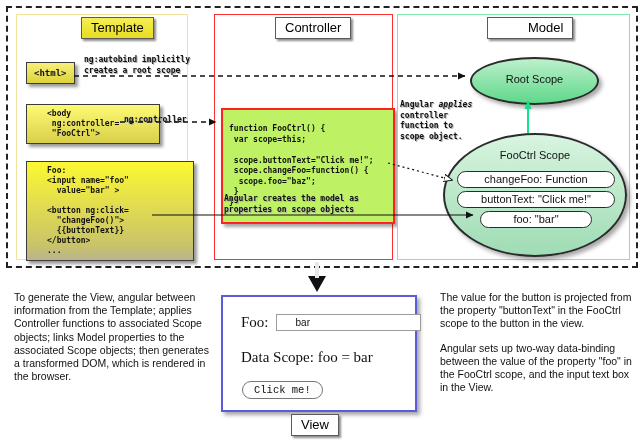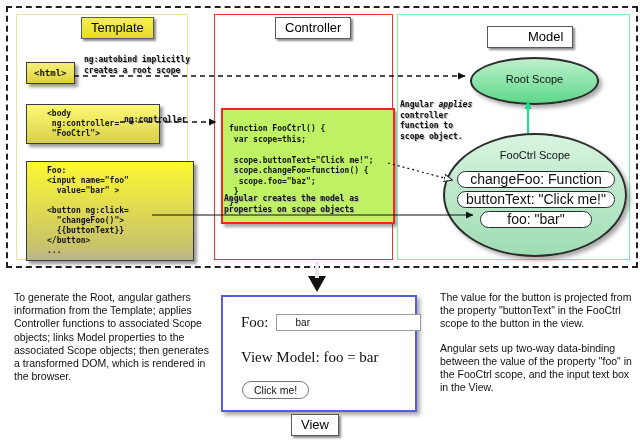--- a/index.html
+++ b/index.html
@@ -19,21 +19,21 @@
   .panel-model{left:397px;top:14px;width:231px;height:244px;border:1px solid #7fe8b0;}
 
   
   .chip{position:absolute;border:1px solid #5a5a5a;
         box-shadow:2px 2px 2px rgba(0,0,0,.45);
         font-size:13px;line-height:1;padding:3px 9px 4px;
         text-align:right;white-space:nowrap;background:#fff;}
   .chip-template{left:81px;top:17px;
         background:linear-gradient(#f5ef55,#e8dc23);}
   .chip-controller{left:275px;top:17px;background:#fff;}
-  .chip-model{left:487px;top:26px;background:#fff;padding-left:40px;}
+  .chip-model{left:487px;top:17px;background:#fff;padding-left:40px;}
   .chip-view{left:291px;top:414px;background:#fff;font-size:13px;}
 
   
   .ybox{position:absolute;border:1px solid #3b3b3b;
         box-shadow:3px 3px 3px rgba(0,0,0,.4);
         font-family:"DejaVu Sans Mono",monospace;
         font-weight:bold;font-size:8px;line-height:10px;
         padding:4px 20px;white-space:pre;color:#111;}
   .ybox-html{left:26px;top:62px;
         background:linear-gradient(#f7f07a,#ddd23a);
@@ -68,21 +68,21 @@
   .root-scope{left:470px;top:57px;width:125px;height:44px;
         background:linear-gradient(#bdf0cc,#5fd88a);}
   .foo-scope{left:443px;top:133px;width:180px;height:120px;
         background:linear-gradient(#d8f4e0,#9fdcb4);}
   .ellipse-title{position:absolute;width:100%;text-align:center;
         font-size:11px;color:#111;}
   .root-scope .ellipse-title{top:14px;}
   .foo-scope .ellipse-title{top:14px;}
 
   .pill{position:absolute;background:#fff;border:1px solid #2b2b2b;
-        border-radius:999px;font-size:14px;text-align:center;
+        border-radius:999px;font-size:11px;text-align:center;
         line-height:14px;height:15px;color:#111;white-space:nowrap;}
   .pill-change{left:12px;top:36px;width:156px;}
   .pill-button{left:12px;top:56px;width:156px;}
   .pill-foo{left:35px;top:76px;width:110px;}
 
   
   .para{position:absolute;font-size:10.5px;line-height:13.2px;color:#111;}
   .para-left{left:14px;top:291px;width:196px;}
   .para-right{left:440px;top:291px;width:192px;}
   .para p{margin:0 0 11px 0;}
@@ -93,21 +93,21 @@
         box-shadow:3px 3px 4px rgba(0,0,0,.35);}
   .view-row{position:absolute;left:18px;top:17px;display:flex;align-items:center;}
   .view-label{font-family:"Liberation Serif",serif;font-size:15px;color:#111;}
   .view-input{margin-left:7px;width:105px;height:15px;border:1px solid #9b9b9b;
         background:#fff;font-family:"Liberation Sans",sans-serif;
         font-size:10px;color:#111;padding:0 19px;line-height:15px;}
   .view-model{position:absolute;left:18px;top:52px;
         font-family:"Liberation Serif",serif;font-size:15px;color:#111;}
   .view-btn{position:absolute;left:19px;top:84px;
         border:1px solid #777;border-radius:9px;background:#fdfdfd;
-        font-size:10.5px;padding:2px 11px;color:#111;}
+        font-size:10.5px;padding:2px 11px;color:#111;font-family:Liberation Mono, monospace;}
 </style>
 </head>
 <body>
 
 <div class="stage">
 
   <div class="mvc-dashed"></div>
 
   <div class="panel panel-template"></div>
   <div class="chip chip-template">Template</div>
@@ -186,29 +186,29 @@
     <line x1="528" y1="133" x2="528" y2="101" stroke="#16e08a" stroke-width="2" marker-end="url(#ahGreen)"></line>
 
     <g>
       <line x1="317" y1="262" x2="317" y2="278" stroke="#111" stroke-width="4"></line>
       <path d="M308,276 L326,276 L317,292 Z" fill="#111"></path>
       <path d="M315,262 L319,262 L319,278 L315,278 Z" fill="#e8e8e8"></path>
     </g>
   </svg>
 
   <div class="para para-left">
-    <p>To generate the Root, angular gathers information from the Template; applies Controller functions to associated Scope objects; links Model properties to the associated Scope objects; then generates a transformed DOM, which is rendered in the browser.</p>
+    <p>To generate the View, angular between information from the Template; applies Controller functions to associated Scope objects; links Model properties to the associated Scope objects; then generates a transformed DOM, which is rendered in the browser.</p>
   </div>
 
   <div class="view-panel">
     <div class="view-row">
       <span class="view-label">Foo:</span>
       <input class="view-input" type="text" value="bar" style="">
     </div>
-    <div class="view-model">View Model: foo = bar</div>
+    <div class="view-model">Data Scope: foo = bar</div>
     <button class="view-btn">Click me!</button>
   </div>
   <div class="chip chip-view">View</div>
 
   <div class="para para-right">
     <p>The value for the button is projected from the property "buttonText" in the FooCtrl scope to the button in the view.</p>
     <p>Angular sets up two-way data-binding between the value of the property "foo" in the FooCtrl scope, and the input text box in the View.</p>
   </div>
 
 </div>

